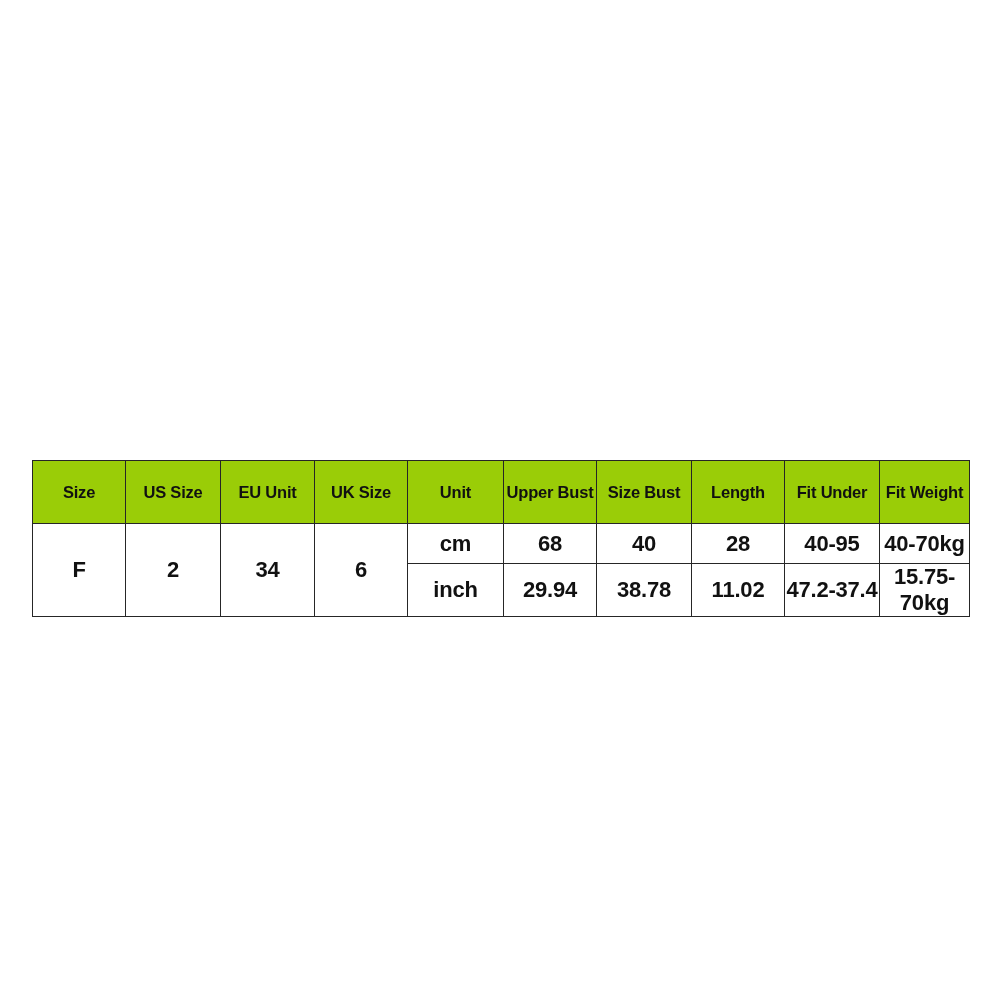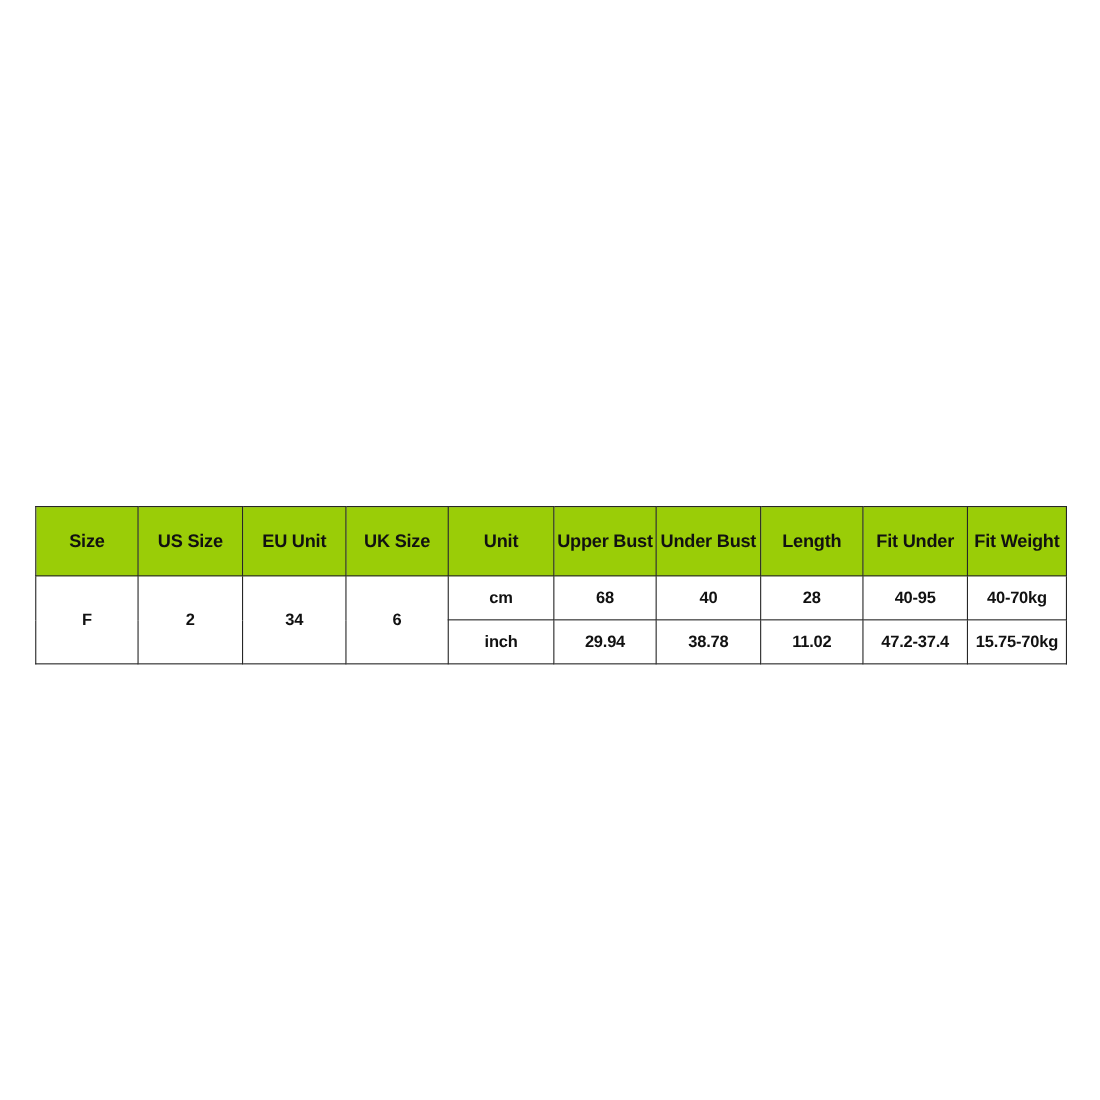--- a/index.html
+++ b/index.html
@@ -42,21 +42,21 @@
   table.size-chart thead th {
     background: #9ACD07;
     height: 62px;
     font-size: 16.5px;
     letter-spacing: -0.2px;
   }
 
   table.size-chart tbody td {
     background: #ffffff;
     height: 39px;
-    font-size: 15px;
+    font-size: 22px;
     letter-spacing: -0.2px;
   }
 
   table.size-chart tbody td.merged {
     height: 78px;
   }
 
   
   .col-size      { width: 93px; }
   .col-us        { width: 95px; }
@@ -87,21 +87,21 @@
       <col class="col-fitweight">
     </colgroup>
     <thead>
       <tr>
         <th>Size</th>
         <th>US Size</th>
         <th>EU Unit</th>
         <th>UK Size</th>
         <th>Unit</th>
         <th>Upper Bust</th>
-        <th>Under Bust</th>
+        <th>Size Bust</th>
         <th>Length</th>
         <th>Fit Under</th>
         <th>Fit Weight</th>
       </tr>
     </thead>
     <tbody>
       <tr>
         <td class="merged" rowspan="2">F</td>
         <td class="merged" rowspan="2">2</td>
         <td class="merged" rowspan="2">34</td>

